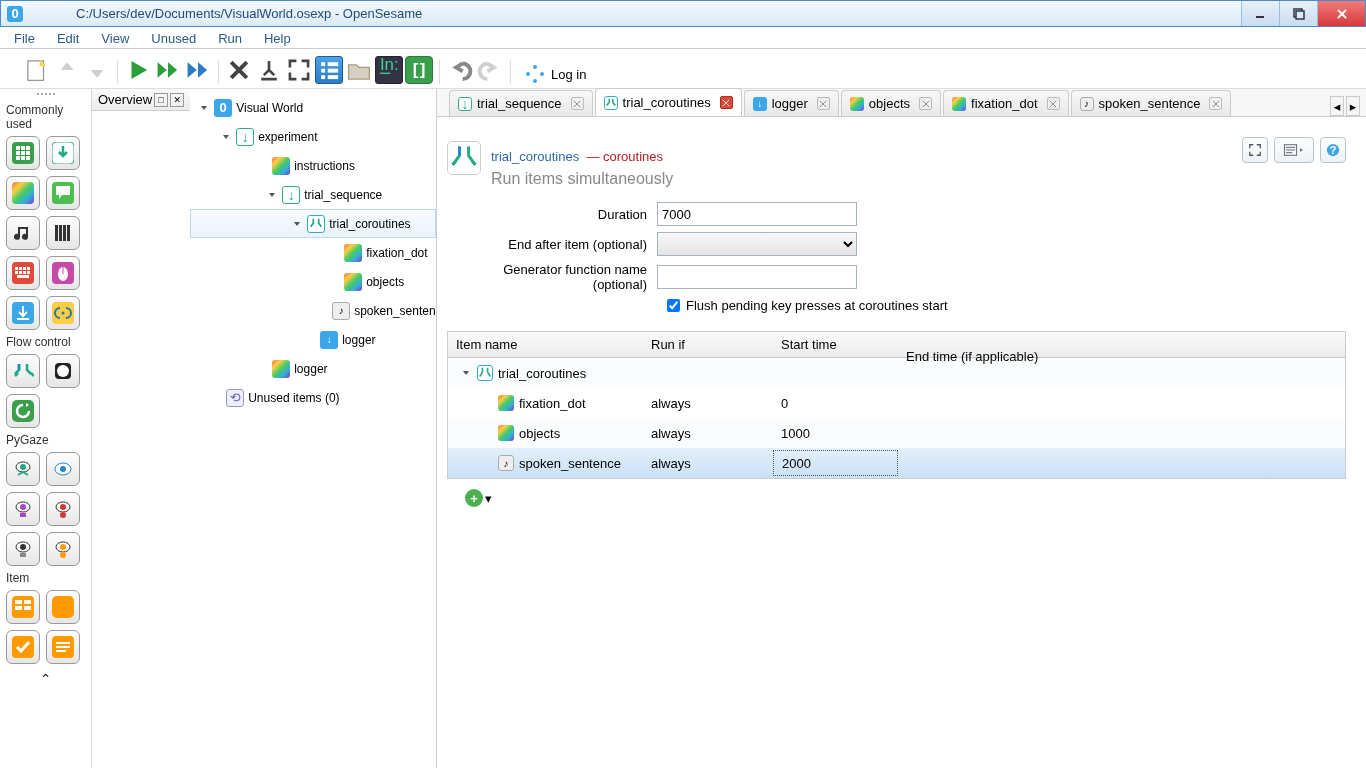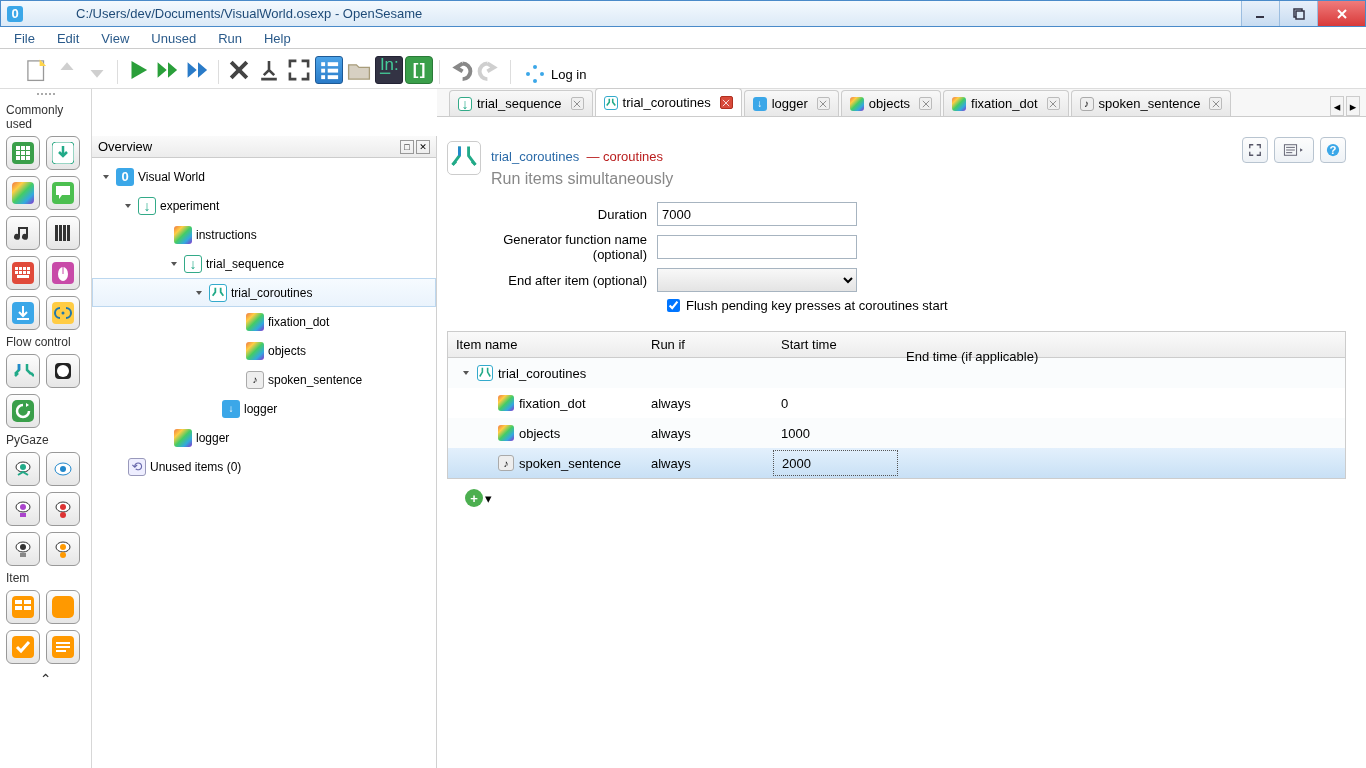--- a/index.html
+++ b/index.html
@@ -29,21 +29,21 @@
 
 .palette { width:92px; border-right:1px solid #d7d7d7; padding:4px 2px; overflow:hidden; }
 .palette .grip { height:6px; display:flex; justify-content:center; gap:2px; margin-bottom:2px; }
 .palette .grip i { width:2px; height:2px; background:#aaa; }
 .palette .sect { font-size:12px; color:#333; padding:2px 4px; }
 .palette .row { display:flex; gap:6px; padding:3px 4px; }
 .pal { width:34px; height:34px; border:1px solid #999; border-radius:6px; background:linear-gradient(#fdfdfd,#e6e6e6); display:flex; align-items:center; justify-content:center; }
 .pal svg { width:22px; height:22px; }
 .palette .expand { text-align:center; color:#333; font-size:14px; padding-top:4px; }
 
-.overview { width:345px; display:flex; flex-direction:column; border-right:1px solid #d0d0d0;margin-top:47px; }
+.overview { width:345px; display:flex; flex-direction:row; border-right:1px solid #d0d0d0; }
 .ov-head { height:22px; background:linear-gradient(#fafafa,#ececec); border-bottom:1px solid #ccc; display:flex; align-items:center; padding:0 6px; font-size:12px; }
 .ov-head .sp { flex:1; }
 .ov-head .hbtn { width:14px; height:14px; border:1px solid #999; margin-left:2px; display:flex; align-items:center; justify-content:center; font-size:9px; }
 .tree { flex:1; overflow:auto; padding:4px 0; background:#fff; }
 .tree ul { list-style:none; }
 .tree li { white-space:nowrap; }
 .trow { display:flex; align-items:center; height:29px; padding-left:6px; gap:4px; }
 .trow.sel { background:linear-gradient(#f6fbff,#eaf3fc); border:1px solid #bcd7ef; }
 .caret { width:12px; height:12px; }
 .caret.blank { visibility:hidden; }
@@ -661,26 +661,26 @@
             </div>
         </div>
       </div>
 
       <div class="form">
         <div class="frow">
           <label>Duration</label>
           <input type="text" value="7000" style="">
         </div>
         <div class="frow">
+          <label>End after item (optional)</label>
+          <select><option></option></select>
+        </div>
+        <div class="frow">
           <label>Generator function name (optional)</label>
           <input type="text" value="" style="">
-        </div>
-        <div class="frow">
-          <label>End after item (optional)</label>
-          <select><option></option></select>
         </div>
         <div class="frow chk">
           <input type="checkbox" checked="" style="">
           <label>Flush pending key presses at coroutines start</label>
         </div>
       </div>
 
       <div class="itbl">
         <div class="ihdr">
           <div class="c-name">Item name</div>

